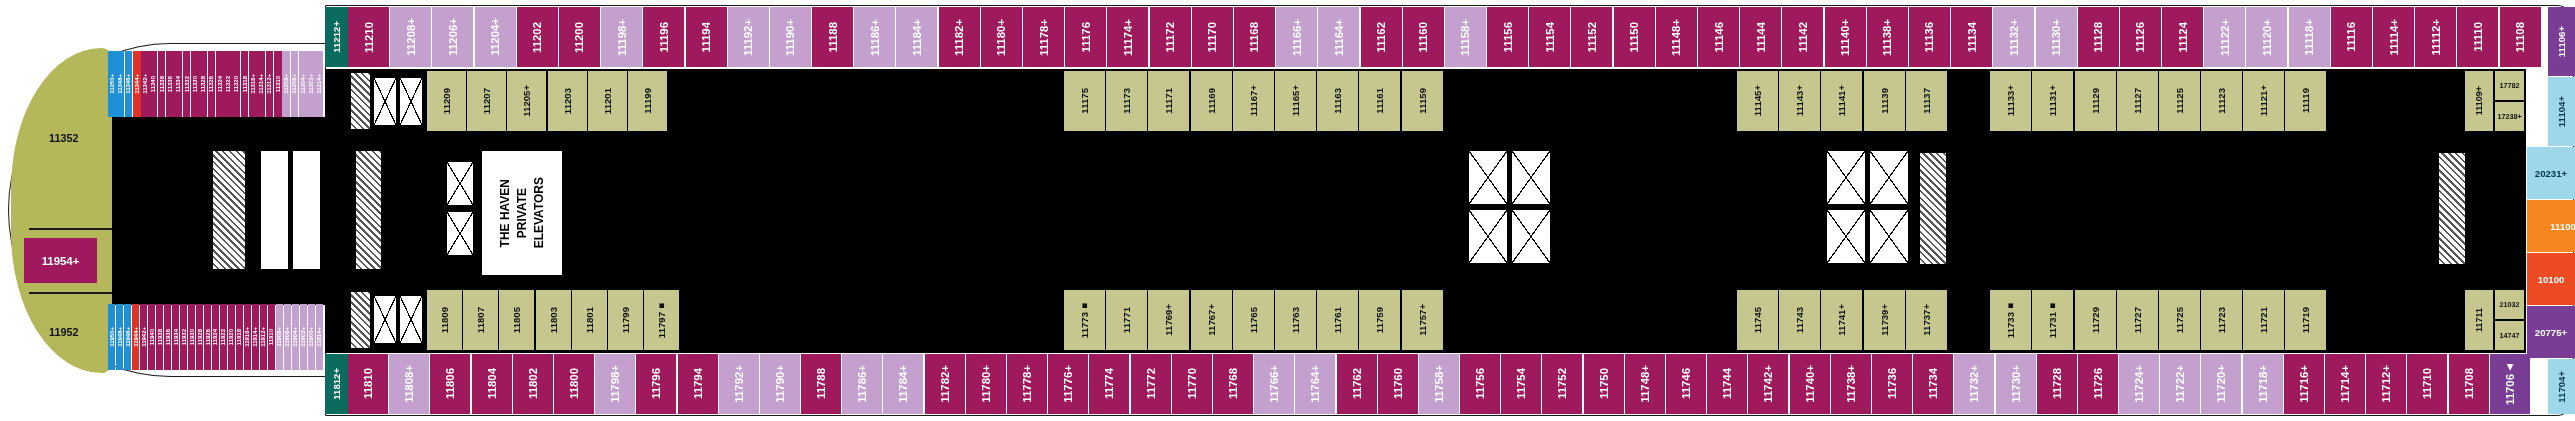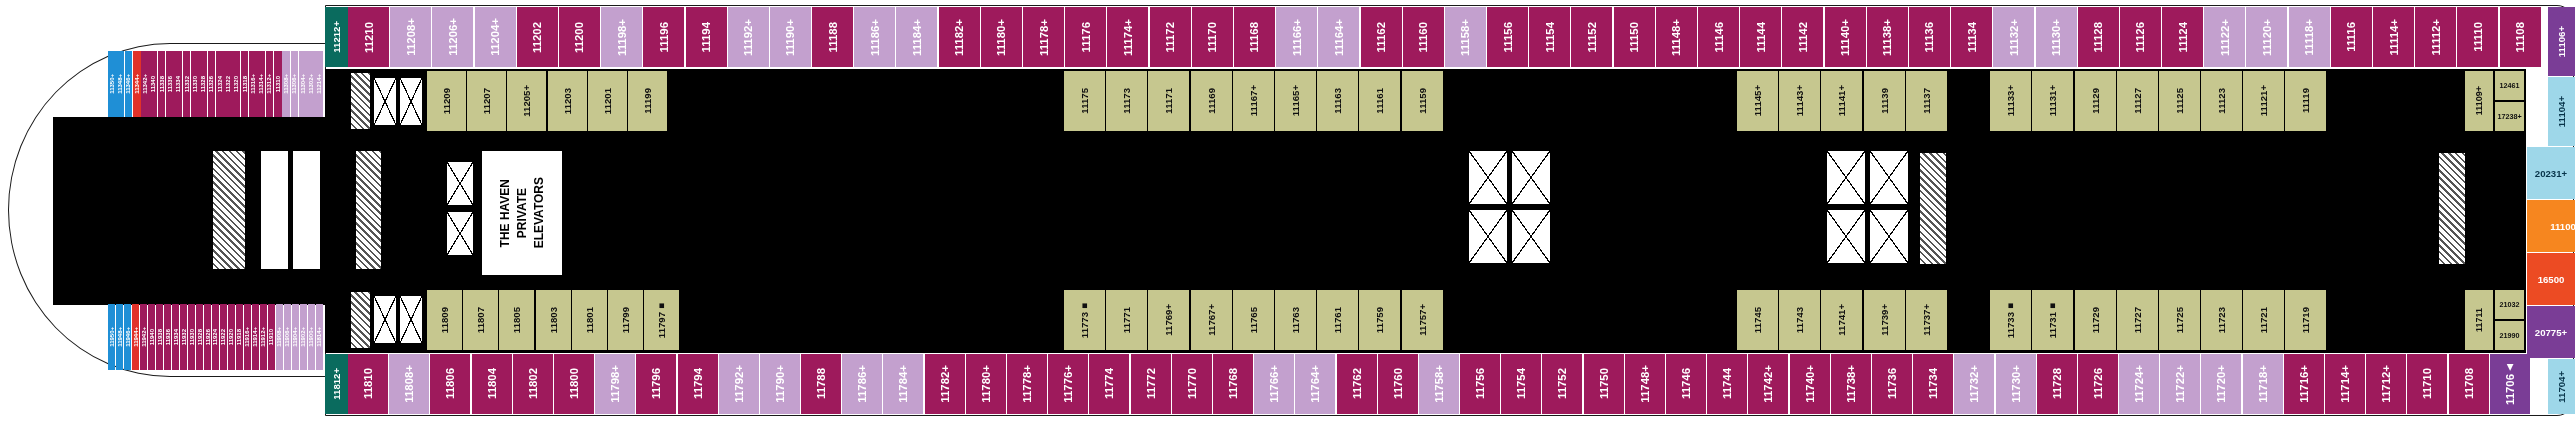--- a/index.html
+++ b/index.html
@@ -55,20 +55,27 @@
 <body>
 
 <div id="plan">
 
   <div class="hull-main"></div>
   <div class="hull-fwd"></div>
 
   <div class="band" id="band-fwd"></div>
   <div class="band" id="band-main"></div>
 
+  <div id="bow" style="background: rgb(180, 183, 90);">
+    <div class="bowdiv" id="bowdiv1"></div>
+    <div class="bowdiv" id="bowdiv2"></div>
+    <div class="bow-label" id="bow-top-label">11352</div>
+    <div id="bow-mid" style="background: rgb(158, 26, 92);">11954+</div>
+    <div class="bow-label" id="bow-bottom-label">11952</div>
+  </div>
 
   <div class="tealbox" id="teal-top" style="background: rgb(10, 107, 94);">
     <span class="v">11212+</span>
   </div>
   <div class="tealbox" id="teal-bottom" style="background: rgb(10, 107, 94);">
     <span class="v">11812+</span>
   </div>
 
   <div id="haven">
     <span class="v">THE HAVEN</span>
@@ -741,48 +748,48 @@
       </div>
       <div class="cabin" style="background: rgb(198, 199, 143); color: rgb(16, 16, 16); width: 41px;">
         <span class="v" style="font-size: 9.6px;">11719</span>
       </div>
     </div>
 
 <div class="cabin" style="background: rgb(198, 199, 143); color: rgb(16, 16, 16); position: absolute; left: 2465px; top: 71px; width: 28px; height: 60px;">
       <span class="v" style="font-size: 9px;">11109+</span>
     </div>
     <div class="cabin" style="background: rgb(198, 199, 143); color: rgb(16, 16, 16); position: absolute; left: 2495px; top: 71px; width: 29px; height: 29px;">
-      <span style="font-size: 7.2px;">12461</span>
+      <span style="font-size: 7.2px;">17782</span>
     </div>
     <div class="cabin" style="background: rgb(198, 199, 143); color: rgb(16, 16, 16); position: absolute; left: 2495px; top: 102px; width: 29px; height: 29px;">
       <span style="font-size: 7.2px;">17238+</span>
     </div>
     <div class="cabin" style="background: rgb(198, 199, 143); color: rgb(16, 16, 16); position: absolute; left: 2465px; top: 290px; width: 28px; height: 60px;">
       <span class="v" style="font-size: 9px;">11711</span>
     </div>
     <div class="cabin" style="background: rgb(198, 199, 143); color: rgb(16, 16, 16); position: absolute; left: 2495px; top: 290px; width: 29px; height: 29px;">
       <span style="font-size: 7.2px;">21032</span>
     </div>
     <div class="cabin" style="background: rgb(198, 199, 143); color: rgb(16, 16, 16); position: absolute; left: 2495px; top: 321px; width: 29px; height: 29px;">
-      <span style="font-size: 7.2px;">21990</span>
+      <span style="font-size: 7.2px;">14747</span>
     </div>
     <div class="cabin" style="background: rgb(122, 61, 150); color: rgb(255, 255, 255); position: absolute; left: 2548px; top: 7.2px; width: 27px; height: 69px;">
       <span class="v" style="font-size: 9.6px;">11106+</span>
     </div>
     <div class="cabin" style="background: rgb(158, 215, 233); color: rgb(8, 52, 74); position: absolute; left: 2548px; top: 77px; width: 27px; height: 69px;">
       <span class="v" style="font-size: 9.6px;">11104+</span>
     </div>
     <div class="cabin" style="background: rgb(158, 215, 233); color: rgb(8, 52, 74); position: absolute; left: 2527px; top: 147px; width: 48px; height: 52px;">
       <span style="font-size: 9.6px;">20231+</span>
     </div>
     <div class="cabin" style="background: rgb(246, 134, 31); color: rgb(255, 255, 255); position: absolute; left: 2527px; top: 200px; width: 72px; height: 52px;">
       <span style="font-size: 9.6px;">11100</span>
     </div>
     <div class="cabin" style="background: rgb(236, 75, 35); color: rgb(255, 255, 255); position: absolute; left: 2527px; top: 253px; width: 48px; height: 52px;">
-      <span style="font-size: 9.6px;">16500</span>
+      <span style="font-size: 9.6px;">10100</span>
     </div>
     <div class="cabin" style="background: rgb(122, 61, 150); color: rgb(255, 255, 255); position: absolute; left: 2527px; top: 306px; width: 48px; height: 52px;">
       <span style="font-size: 9.6px;">20775+</span>
     </div>
     <div class="cabin" style="background: rgb(158, 215, 233); color: rgb(8, 52, 74); position: absolute; left: 2548px; top: 359px; width: 27px; height: 55px;">
       <span class="v" style="font-size: 9.6px;">11704+</span>
     </div>
     <div class="stairs" style="left: 212px; top: 150px; width: 34px; height: 120px;"></div>
     <div class="room" style="left: 260px; top: 150px; width: 29px; height: 120px;"></div>
     <div class="room" style="left: 292px; top: 150px; width: 29px; height: 120px;"></div>

